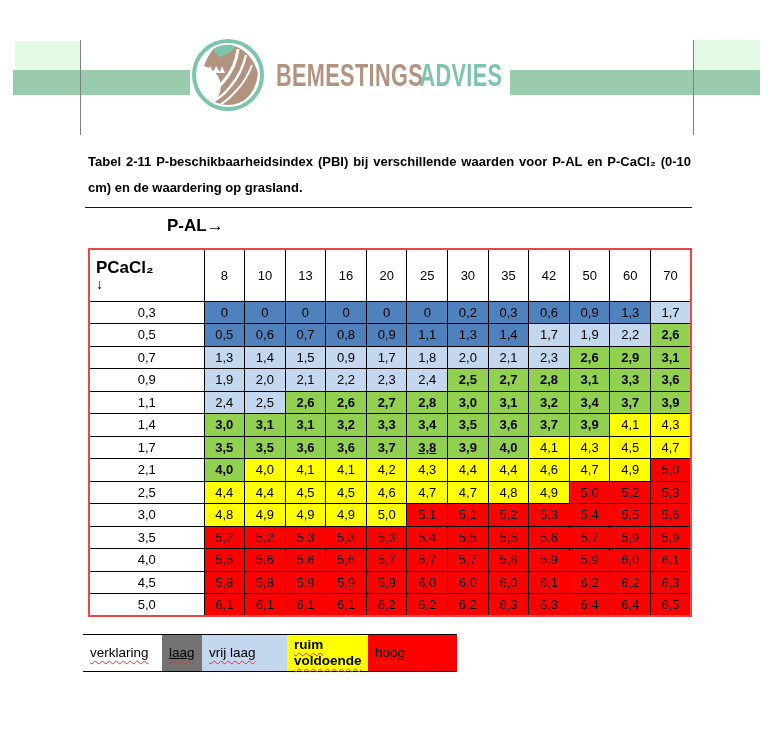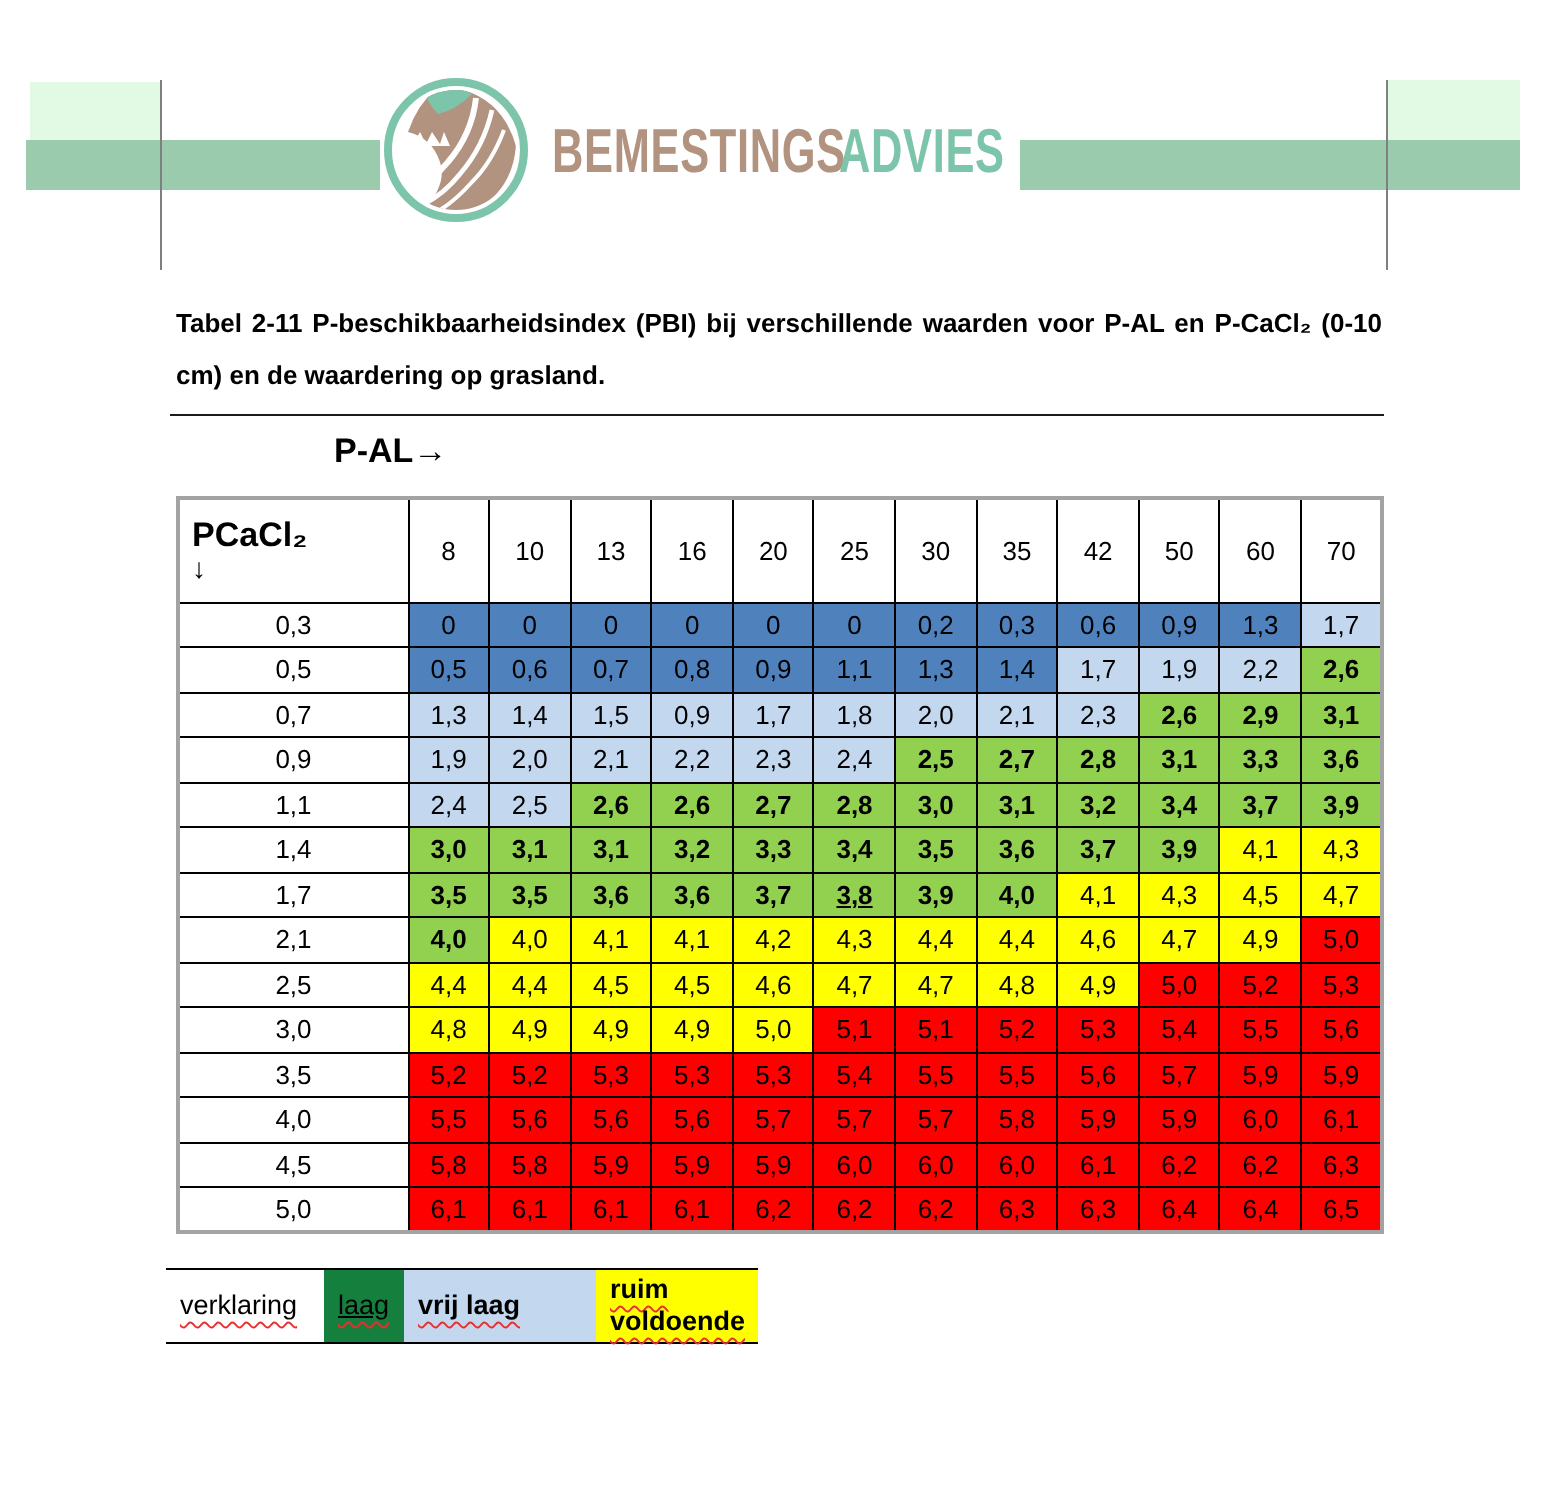--- a/index.html
+++ b/index.html
@@ -31,21 +31,21 @@
              font-weight:bold; font-size:13px; line-height:26px; }
   #caption .just { text-align:justify; text-align-last:justify; }
 
   #rule { position:absolute; left:85px; top:207px; width:607px; height:1px; background:#1a1a1a; }
 
   #pal-label { position:absolute; left:167px; top:216px; font-weight:bold; font-size:17px; }
 
   
   #pbi-wrap { position:absolute; left:88px; top:248px; }
   table#pbi { border-collapse:collapse; table-layout:fixed; width:602px;
-              border:2px solid #a3a3a3; }
+              border:2px solid #ef4444; }
   table#pbi col.c0 { width:115px; }
   table#pbi col.cn { width:40.6px; }
   table#pbi th, table#pbi td { border:1px solid #000; text-align:center;
               font-size:13px; padding:0; overflow:hidden; }
   table#pbi thead tr { height:52px; }
   table#pbi tbody tr { height:22.5px; }
   th.corner { text-align:left !important; vertical-align:middle; padding-left:6px !important; }
   th.corner .rh  { font-size:17px; font-weight:bold; line-height:19px; }
   th.corner .arr { font-size:14px; font-weight:normal; line-height:15px; }
   td.row-label { background:#fff; font-weight:normal; }
@@ -53,21 +53,21 @@
   table#pbi th.col-h { font-weight:normal; }
 
   
   #legend { position:absolute; left:83px; top:634px; display:flex;
             border-top:1px solid #000; border-bottom:1px solid #000; }
   .lg-item { height:36px; display:flex; align-items:center; }
   .lg-label { padding-left:7px; font-size:13.5px; line-height:16px;
               text-decoration-line:underline; text-decoration-style:wavy;
               text-decoration-color:#e53030; text-decoration-thickness:1px;
               text-underline-offset:3px; }
-  .lg0 { width:79px; } .lg1 { width:40px; } .lg2 { width:96px;font-weight:bold; }
+  .lg0 { width:79px; } .lg1 { width:40px; } .lg2 { width:85px; }
   .lg3 { width:87px; } .lg4 { width:81px; } .lg5 { width:89px; }
 </style>
 </head>
 <body>
 
 <div id="page">
 
   <div id="mint-left" class="mint-block"></div>
   <div id="mint-right" class="mint-block"></div>
   <div id="bar-left" class="green-bar"></div>
@@ -354,24 +354,27 @@
             <td style="background: rgb(255, 0, 0);">6,5</td>
           </tr>
         </tbody>
     </table>
   </div>
 
   <div id="legend">
       <div class="lg-item lg0" style="background: rgb(255, 255, 255);">
         <span class="lg-label">verklaring</span>
       </div>
-      <div class="lg-item lg1" style="background: #15803d; text-decoration: underline;">
+      <div class="lg-item lg1" style="background: #737373; text-decoration: underline;">
         <span class="lg-label">laag</span>
       </div>
       <div class="lg-item lg2" style="background: rgb(195, 215, 238);">
         <span class="lg-label">vrij laag</span>
       </div>
       <div class="lg-item lg4" style="background: rgb(255, 255, 0); font-weight: bold;">
         <span class="lg-label">ruim voldoende</span>
       </div>
+      <div class="lg-item lg5" style="background: rgb(255, 0, 0);">
+        <span class="lg-label">hoog</span>
+      </div>
     </div>
 
 </div>
 
 </body></html>

